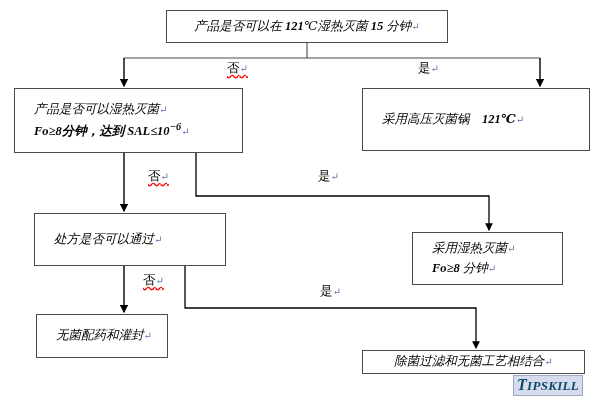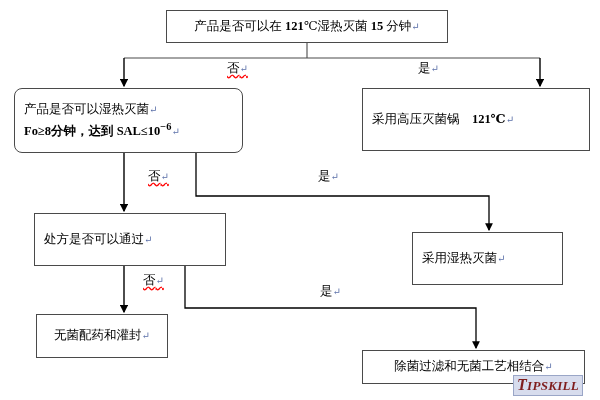--- a/index.html
+++ b/index.html
@@ -19,22 +19,23 @@
     overflow: hidden;
   }
   .node {
     position: absolute;
     box-sizing: border-box;
     border: 1px solid #4a4a4a;
     background: #ffffff;
     color: #000000;
     font-size: 12.5px;
     line-height: 1.55;
-    padding: 6px 9px;
+    padding: 6px 19px;
     z-index: 3;
+    font-style: italic;
   }
   .node .line {
     white-space: nowrap;
     display: block;
   }
   .node.center {
     text-align: center;
   }
   .node.mid {
     display: flex;
@@ -68,21 +69,21 @@
     width: 600px;
     height: 400px;
     z-index: 1;
     overflow: visible;
   }
   .watermark {
     position: absolute;
     z-index: 9;
     background: #d7dced;
     border: 1px solid #9aa6c7;
-    color: #7f1d1d;
+    color: #0c4a6e;
     font-family: "Liberation Serif", "DejaVu Serif", serif;
     font-weight: bold;
     font-style: italic;
     font-size: 13px;
     letter-spacing: 0.3px;
     padding: 1px 3px 2px 3px;
     line-height: 1;
     font-variant: small-caps;
   }
   .watermark .cap {
@@ -129,42 +130,43 @@
     <g>
       <path d="M 185 266 L 185 308 L 476 308 L 476 348" stroke="#000000" stroke-width="1.3" fill="none" marker-end="url(#arrow)"></path>
     </g>
   </svg>
 
   <div class="node center" style="left:166px; top:10px; width:282px; height:33px;
               display:flex; align-items:center; justify-content:center;">
     <span class="line"><span>产品是否可以在</span>&nbsp;<b class="bold-num">121</b><span>℃湿热灭菌</span>&nbsp;<b class="bold-num">15</b>&nbsp;<span>分钟</span><span class="pilcrow">↵</span></span>
   </div>
 
-  <div class="node mid" style="left:14px; top:88px; width:229px; height:65px;border-radius:8px;">
+  <div class="node mid" style="left:14px; top:88px; width:229px; height:65px;">
     <span class="line"><span>产品是否可以湿热灭菌</span><span class="pilcrow">↵</span></span>
     <span class="line"><b>Fo≥8分钟，达到</b>&nbsp;<b>SAL≤10</b><sup style="font-weight:bold;">−6</sup><span class="pilcrow">↵</span></span>
   </div>
 
   <div class="node mid" style="left:362px; top:88px; width:228px; height:63px;">
     <span class="line"><span>采用高压灭菌锅</span>&nbsp;&nbsp;&nbsp;&nbsp;<b class="bold-num">121℃</b><span class="pilcrow">↵</span></span>
   </div>
 
   <div class="node mid" style="left:14px; top:213px; width:192px; height:53px;margin-left:20px;">
     <span class="line"><span>处方是否可以通过</span><span class="pilcrow">↵</span></span>
   </div>
 
   <div class="node mid" style="left:412px; top:232px; width:151px; height:53px;">
     <span class="line"><span>采用湿热灭菌</span><span class="pilcrow">↵</span></span>
+    <span class="line"><b>Fo≥8</b>&nbsp;<span>分钟</span><span class="pilcrow">↵</span></span>
   </div>
 
   <div class="node mid center" style="left:36px; top:314px; width:132px; height:44px;">
     <span class="line"><span>无菌配药和灌封</span><span class="pilcrow">↵</span></span>
   </div>
 
-  <div class="node mid center" style="left:362px; top:350px; width:223px; height:34px;">
+  <div class="node mid center" style="left:362px; top:350px; width:223px; height:24px;">
     <span class="line"><span>除菌过滤和无菌工艺相结合</span><span class="pilcrow">↵</span></span>
   </div>
 
   <div class="edge-label misspelled" style="left:227px; top:60px;"><span>否</span><span class="pilcrow">↵</span></div>
 
   <div class="edge-label" style="left:418px; top:60px;"><span>是</span><span class="pilcrow">↵</span></div>
 
   <div class="edge-label misspelled" style="left:148px; top:168px;"><span>否</span><span class="pilcrow">↵</span></div>
 
   <div class="edge-label" style="left:318px; top:168px;"><span>是</span><span class="pilcrow">↵</span></div>

